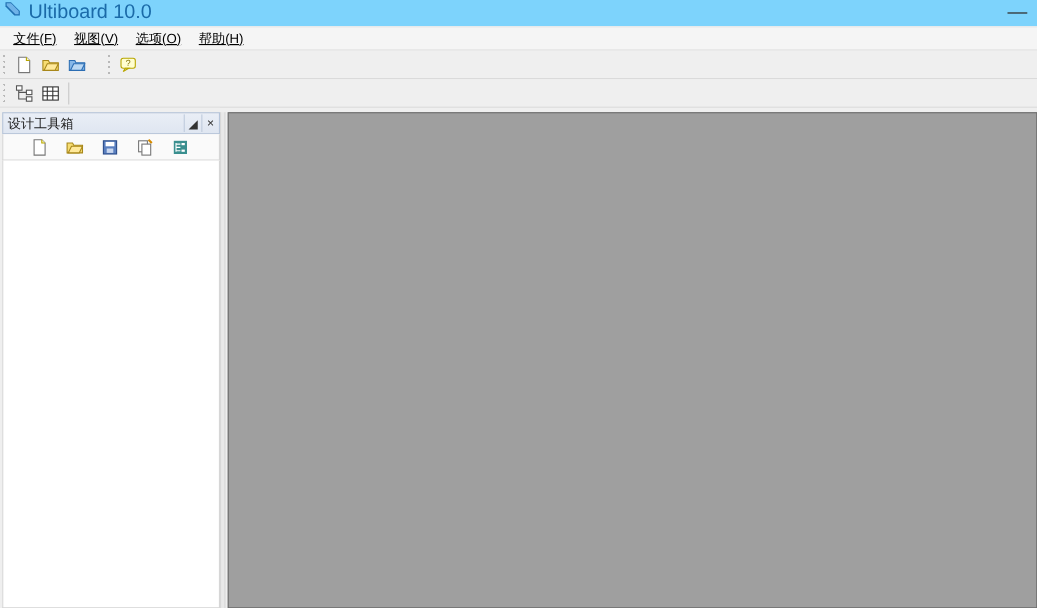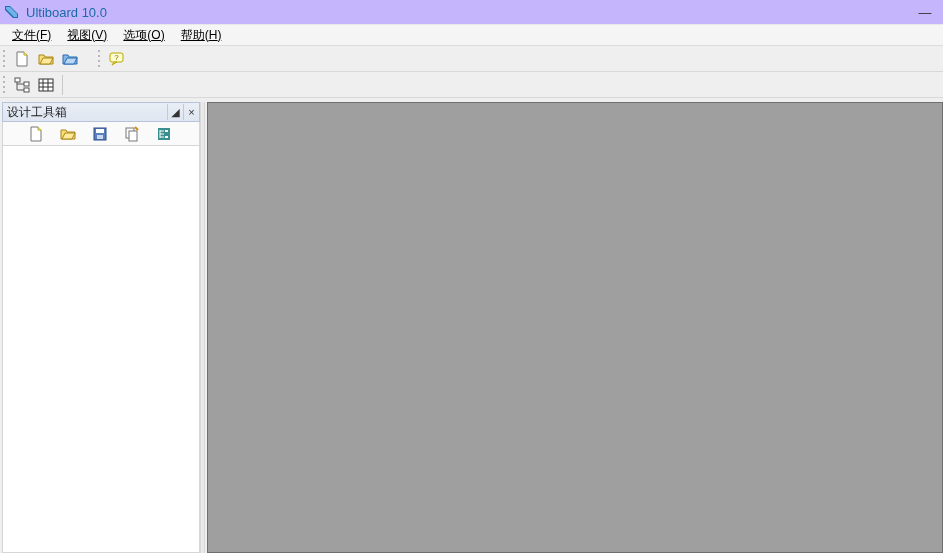--- a/index.html
+++ b/index.html
@@ -6,26 +6,26 @@
   html, body {
     margin: 0; padding: 0;
     width: 943px; height: 553px;
     font-family: "Microsoft YaHei", "SimSun", Tahoma, sans-serif;
     font-size: 12px;
     background: #f0f0f0;
     overflow: hidden;
   }
   .titlebar {
     height: 24px;
-    background: #c4b5fd;
-    display: flex;
-    align-items: center;
+    background: #7dd3fc;
+    display: flex;
+    align-items: flex-start;
     padding: 0 4px;
     color: #1a6aa8;
-    font-size: 13px;
+    font-size: 18px;
   }
   .titlebar .app-icon { width: 16px; height: 16px; margin-right: 6px; }
   .titlebar .spacer { flex: 1; }
   .titlebar .win-btn { width: 28px; text-align: center; color: #333; }
   .menubar {
     height: 22px;
     background: #f5f5f5;
     border-top: 1px solid #e8e8e8;
     border-bottom: 1px solid #dcdcdc;
     display: flex;

